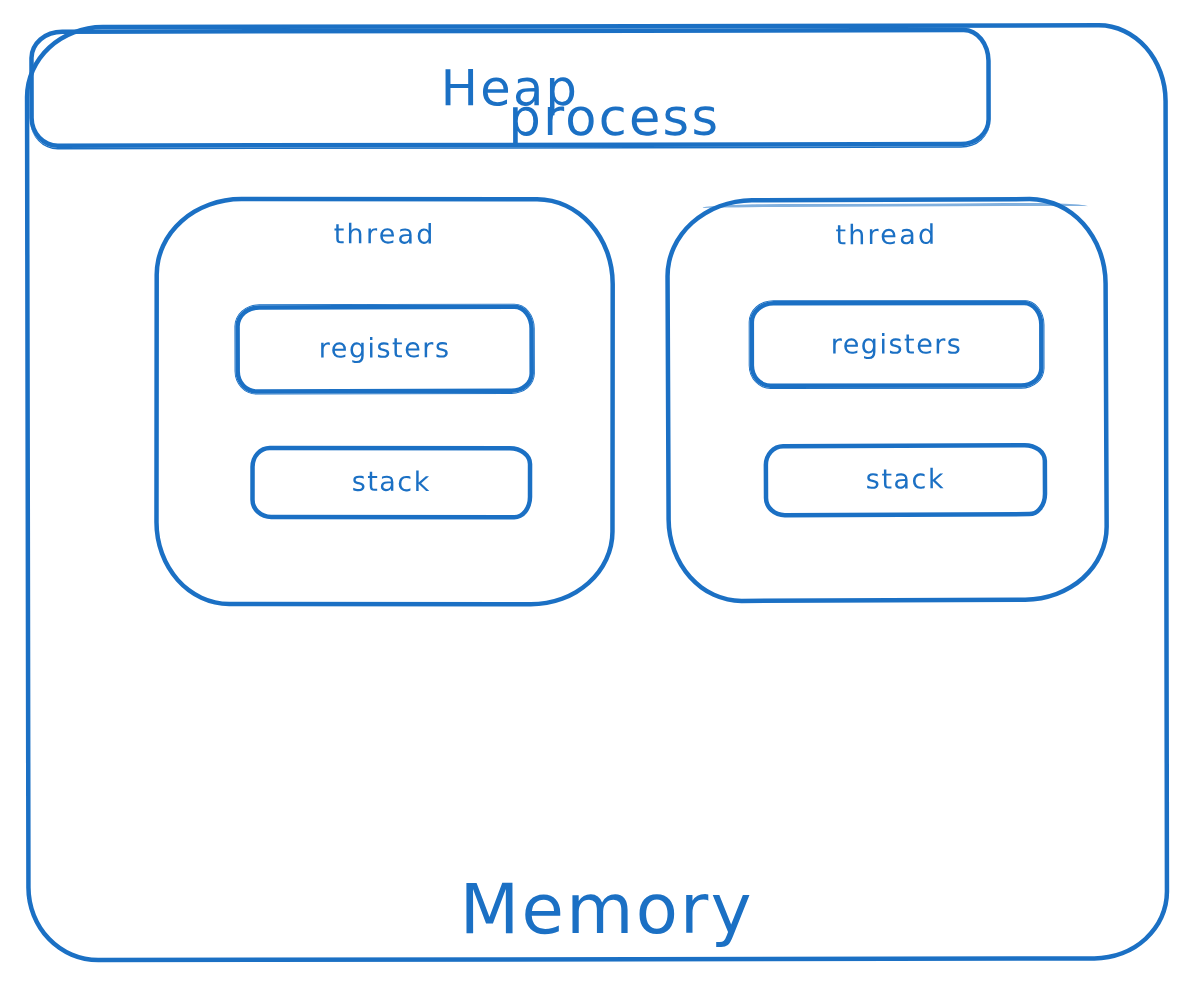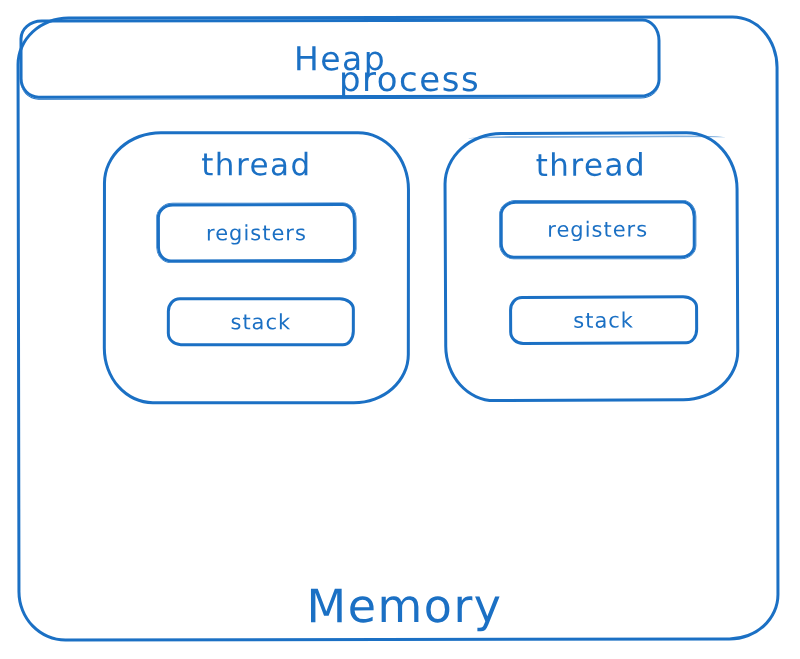--- a/index.html
+++ b/index.html
@@ -47,28 +47,28 @@
   .thread-box.t2::before{
     content:"";
     position:absolute;left:22px;right:10px;top:1px;height:3px;
     border-top:2px solid var(--stroke);
     border-radius:50%/6px;
     opacity:.55;
   }
   .thread-label{
     position:absolute;left:50%;top:12px;
     transform:translateX(-50%);
-    font-size:31px;letter-spacing:1.5px;white-space:nowrap;font-weight:500;
+    font-size:18px;letter-spacing:1.5px;white-space:nowrap;font-weight:500;
   }
   .inner-box{
     position:absolute;
     border:3px solid var(--stroke);
     box-sizing:border-box;
     display:flex;align-items:center;justify-content:center;
-    font-size:21px;letter-spacing:1px;font-weight:500;
+    font-size:18px;letter-spacing:1px;font-weight:500;
   }
   .registers-box{
     border-radius:16px 13px 15px 14px / 14px 16px 13px 15px;
     box-shadow:0 0 0 .6px var(--stroke);
   }
   .t1 .registers-box{left:51px;top:69px;width:199px;height:59px;transform:rotate(-0.2deg);}
   .t2 .registers-box{left:53px;top:66px;width:196px;height:58px;transform:rotate(0.2deg);}
   .stack-box{
     border-radius:13px 15px 12px 14px / 14px 12px 15px 13px;
     justify-content:center;

